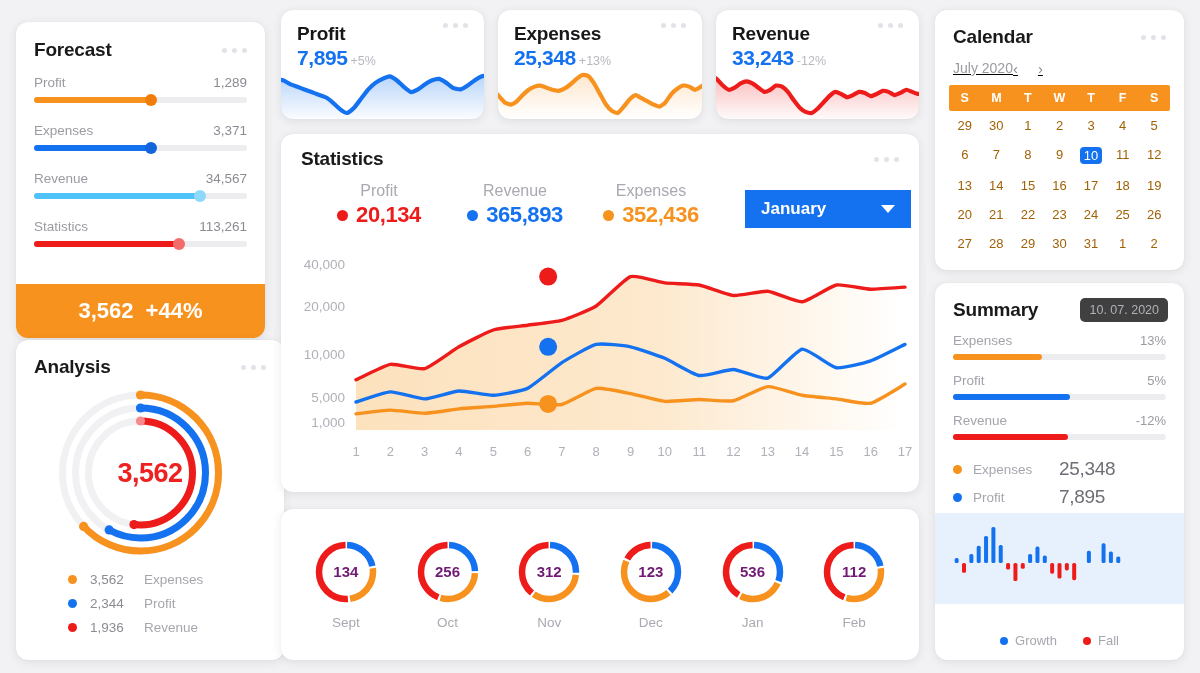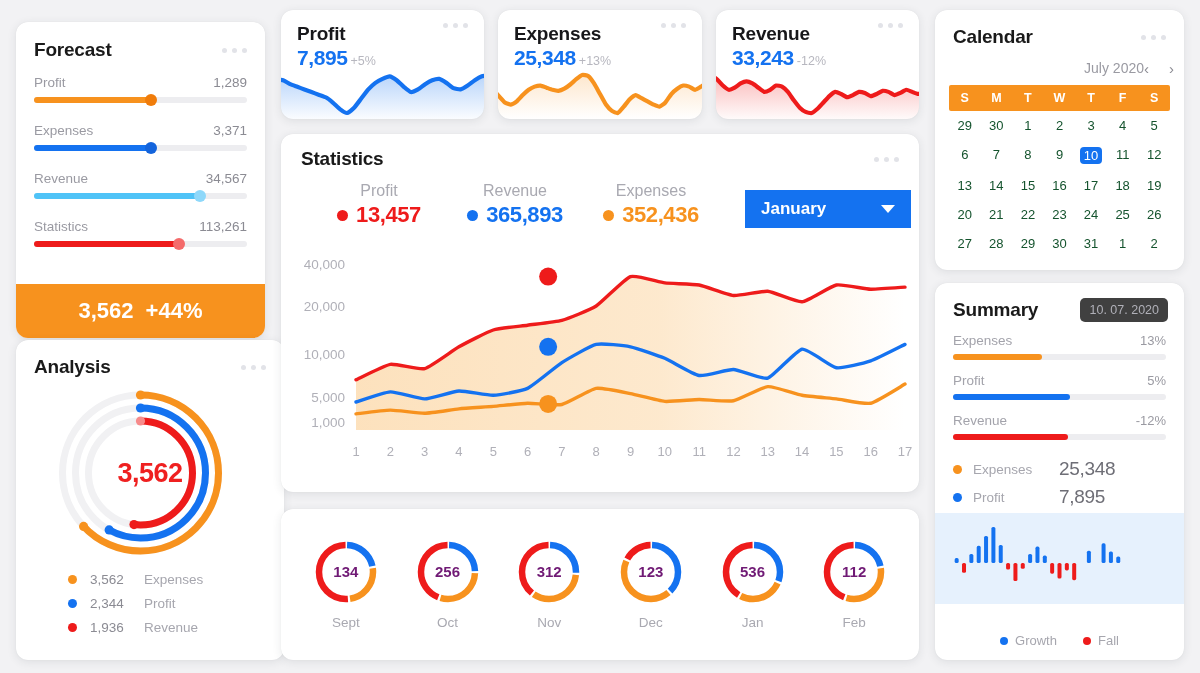--- a/index.html
+++ b/index.html
@@ -99,32 +99,32 @@
   .donut-cell { flex: 1; display: flex; flex-direction: column; align-items: center; }
   .donut-wrap { position: relative; width: 64px; height: 64px; }
   .donut-num { position: absolute; inset: 0; display: flex; align-items: center; justify-content: center;
     font-size: 15px; font-weight: bold; color: #701a75; }
   .donut-label { margin-top: 11px; font-size: 13.5px; color: #a9a9b1; }
 
   
   #calendar { left: 935px; top: 10px; width: 249px; height: 260px; }
   #calendar .head { display: flex; justify-content: space-between; align-items: center;
     padding: 16px 18px 0 18px; }
-  .cal-sub { display: flex; justify-content: flex-end; align-items: center;
-    padding: 12px 10px 0 18px; }
+  .cal-sub { display: flex; justify-content: flex-start; align-items: center;
+    padding: 12px 10px 0 18px; text-decoration: underline; }
   .cal-month { font-size: 14px; color: #9a9aa2; }
   .cal-navs { display: flex; gap: 20px; }
   .cal-nav { font-size: 15px; color: #8b8b93; cursor: pointer; line-height: 1; }
   .cal-grid { padding: 9px 14px 0 14px; }
   .cal-dow { display: grid; grid-template-columns: repeat(7, 1fr); background: #f7921e;
     border-radius: 2px; }
   .cal-dow div { text-align: center; color: #fff; font-size: 12.5px; font-weight: bold;
     padding: 6px 0; }
   .cal-week { display: grid; grid-template-columns: repeat(7, 1fr); }
-  .cal-day { text-align: center; font-size: 13px; color: #14532d; padding: 7px 0; }
+  .cal-day { text-align: center; font-size: 13px; color: #a16207; padding: 7px 0; }
   .cal-day.sel { color: #fff; }
   .cal-day .pill { display: inline-block; min-width: 22px; padding: 1px 3px; border-radius: 4px;
     background: #1472f0; }
 
   
   #summary { left: 935px; top: 283px; width: 249px; height: 377px; }
   #summary .head { display: flex; justify-content: space-between; align-items: center;
     padding: 15px 16px 0 18px; }
   .date-badge { background: #404040; color: #b0b0b8; font-size: 12.5px;
     padding: 5px 9px; border-radius: 5px; }
@@ -342,21 +342,21 @@
           <i></i>
           <i></i>
           <i></i>
         </div>
     </div>
     <div class="stat-legend">
       <div class="stat-item">
         <div class="lbl">Profit</div>
         <div class="valrow">
           <span class="d" style="background:#ee1b1b"></span>
-          <span class="v" style="color:#ee1b1b">13,457</span>
+          <span class="v" style="color:#ee1b1b">20,134</span>
         </div>
       </div>
       <div class="stat-item">
         <div class="lbl">Revenue</div>
         <div class="valrow">
           <span class="d" style="background:#1472f0"></span>
           <span class="v" style="color:#1472f0">365,893</span>
         </div>
       </div>
       <div class="stat-item">

